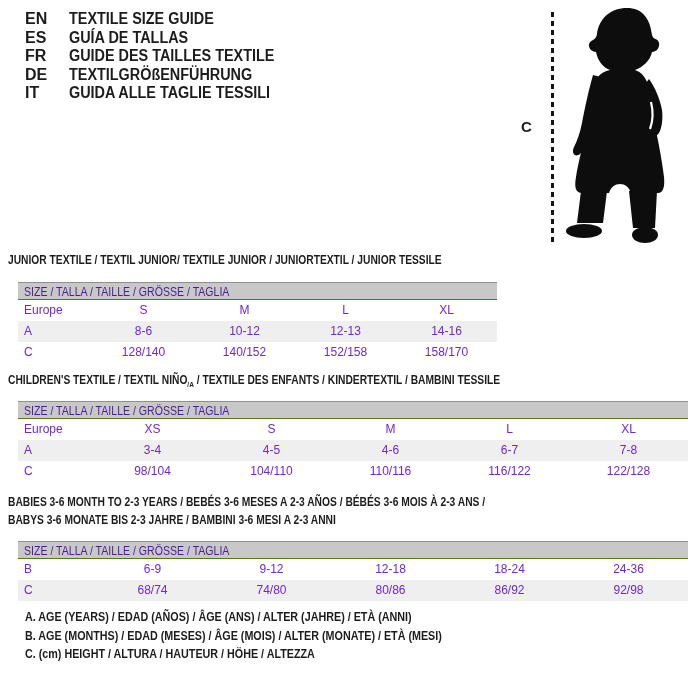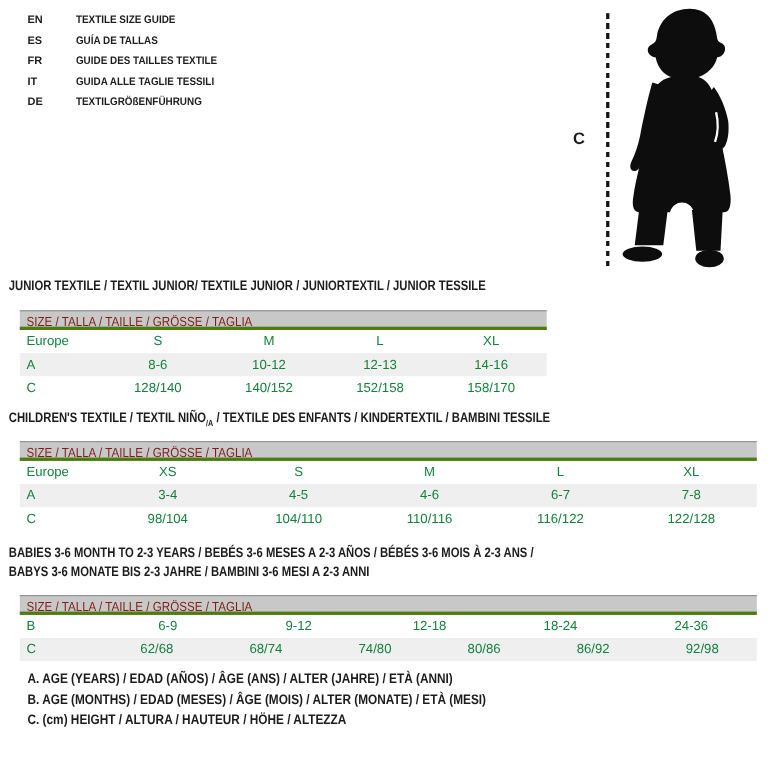--- a/index.html
+++ b/index.html
@@ -8,38 +8,38 @@
     font-family:"Liberation Sans","DejaVu Sans",sans-serif;color:#1c1c1c;
   }
   
   .cond{display:inline-block;transform:scaleX(.82);transform-origin:0 50%;white-space:nowrap;}
   .cond-lang{display:inline-block;transform:scaleX(.90);transform-origin:0 50%;white-space:nowrap;}
   .cond-bar{display:inline-block;transform:scaleX(.88);transform-origin:0 50%;white-space:nowrap;}
   .cond-leg{display:inline-block;transform:scaleX(.86);transform-origin:0 50%;white-space:nowrap;}
 
   
   .lang-list{position:absolute;left:25px;top:10px;}
-  .lang-row{display:flex;line-height:18.5px;font-size:10px;font-weight:bold;}
+  .lang-row{display:flex;line-height:18.5px;font-size:16px;font-weight:bold;}
   .lang-code{width:44px;}
 
   
   .dash-line{position:absolute;left:551px;top:12px;width:3px;height:230px;
     background:repeating-linear-gradient(to bottom,#151515 0px,#151515 5px,transparent 5px,transparent 9px);}
   .c-label{position:absolute;left:521px;top:118px;font-size:15px;font-weight:bold;}
   .baby-svg{position:absolute;left:565px;top:5px;}
 
   
   .sec-title{position:absolute;left:8px;font-size:12.5px;font-weight:bold;line-height:18px;white-space:nowrap;}
   .sub{font-size:8px;vertical-align:-3px;}
 
   
   .tbl{position:absolute;left:18px;}
   .size-bar{height:18px;line-height:18px;background:#c8c8c8;border-top:1px solid #8f8f8f;
-    border-bottom:3px solid #4d7c0f;padding-left:6px;font-size:12px;color:#7f1d1d;box-sizing:border-box;}
-  .trow{display:flex;height:21px;line-height:21px;font-size:12px;color:#15803d;}
+    border-bottom:1px solid #4d7c0f;padding-left:6px;font-size:12px;color:#4c1d95;box-sizing:border-box;}
+  .trow{display:flex;height:21px;line-height:21px;font-size:12px;color:#6d28d9;}
   .trow.alt{background:#efefef;}
   .tlabel{width:75px;padding-left:6px;box-sizing:border-box;}
   .tcell{flex:1;text-align:center;}
 
   
   .legend{position:absolute;left:25px;top:608px;}
   .legend-line{line-height:18.5px;font-size:12.5px;font-weight:bold;white-space:nowrap;}
 </style>
 </head>
 <body>
@@ -53,26 +53,26 @@
     </div>
     <div class="lang-row">
       <span class="lang-code">ES</span>
       <span class="cond-lang">GUÍA DE TALLAS</span>
     </div>
     <div class="lang-row">
       <span class="lang-code">FR</span>
       <span class="cond-lang">GUIDE DES TAILLES TEXTILE</span>
     </div>
     <div class="lang-row">
+      <span class="lang-code">DE</span>
+      <span class="cond-lang">TEXTILGRÖßENFÜHRUNG</span>
+    </div>
+    <div class="lang-row">
       <span class="lang-code">IT</span>
       <span class="cond-lang">GUIDA ALLE TAGLIE TESSILI</span>
-    </div>
-    <div class="lang-row">
-      <span class="lang-code">DE</span>
-      <span class="cond-lang">TEXTILGRÖßENFÜHRUNG</span>
     </div>
   </div>
 
   <div class="dash-line"></div>
   <div class="c-label">C</div>
   <svg class="baby-svg" width="130" height="243" viewBox="0 0 130 243">
     <g fill="#0d0d0d">
 
       <path d="M62,3 C46,3 34,13 32,29 C31,36 26,34 24,39 C23,44 28,47 31,47
                C33,57 39,63 45,65 C35,67 28,75 25,87 C22,99 21,112 20,126
@@ -172,21 +172,20 @@
     <div class="trow">
       <span class="tlabel">B</span>
       <span class="tcell">6-9</span>
       <span class="tcell">9-12</span>
       <span class="tcell">12-18</span>
       <span class="tcell">18-24</span>
       <span class="tcell">24-36</span>
     </div>
     <div class="trow alt">
       <span class="tlabel">C</span>
-      <span class="tcell">62/68</span>
       <span class="tcell">68/74</span>
       <span class="tcell">74/80</span>
       <span class="tcell">80/86</span>
       <span class="tcell">86/92</span>
       <span class="tcell">92/98</span>
     </div>
   </div>
 
   <div class="legend">
     <div class="legend-line"><span class="cond-leg">A. AGE (YEARS) / EDAD (AÑOS) / ÂGE (ANS) / ALTER (JAHRE) / ETÀ (ANNI)</span></div>

